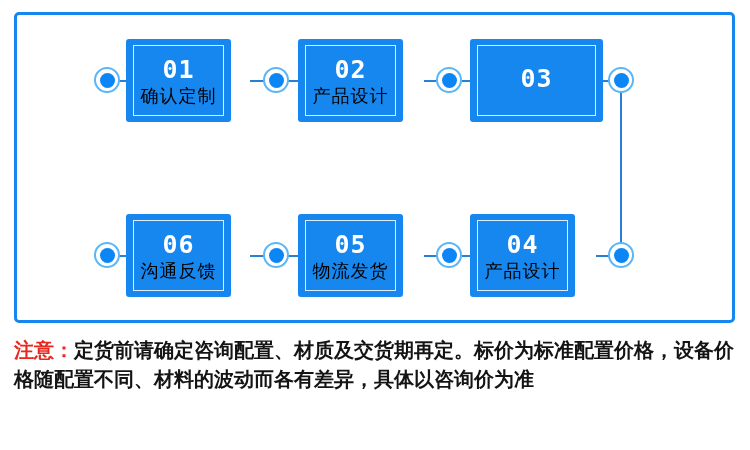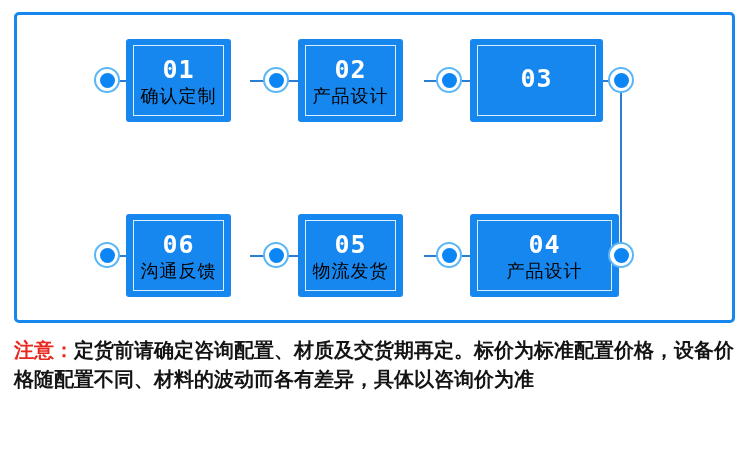--- a/index.html
+++ b/index.html
@@ -179,21 +179,21 @@
     </div>
   </div>
 
   <div class="step" style="left:298px; top:214px;">
     <div class="inner">
       <div class="num">05</div>
       <div class="label">物流发货</div>
     </div>
   </div>
 
-  <div class="step" style="left:470px; top:214px;padding-left:44px;">
+  <div class="step" style="left:470px; top:214px;">
     <div class="inner">
       <div class="num">04</div>
       <div class="label">产品设计</div>
     </div>
   </div>
 
   <div class="node" style="left:94px; top:67px;"></div>
   <div class="node" style="left:263px; top:67px;"></div>
   <div class="node" style="left:436px; top:67px;"></div>
   <div class="node" style="left:608px; top:67px;"></div>

